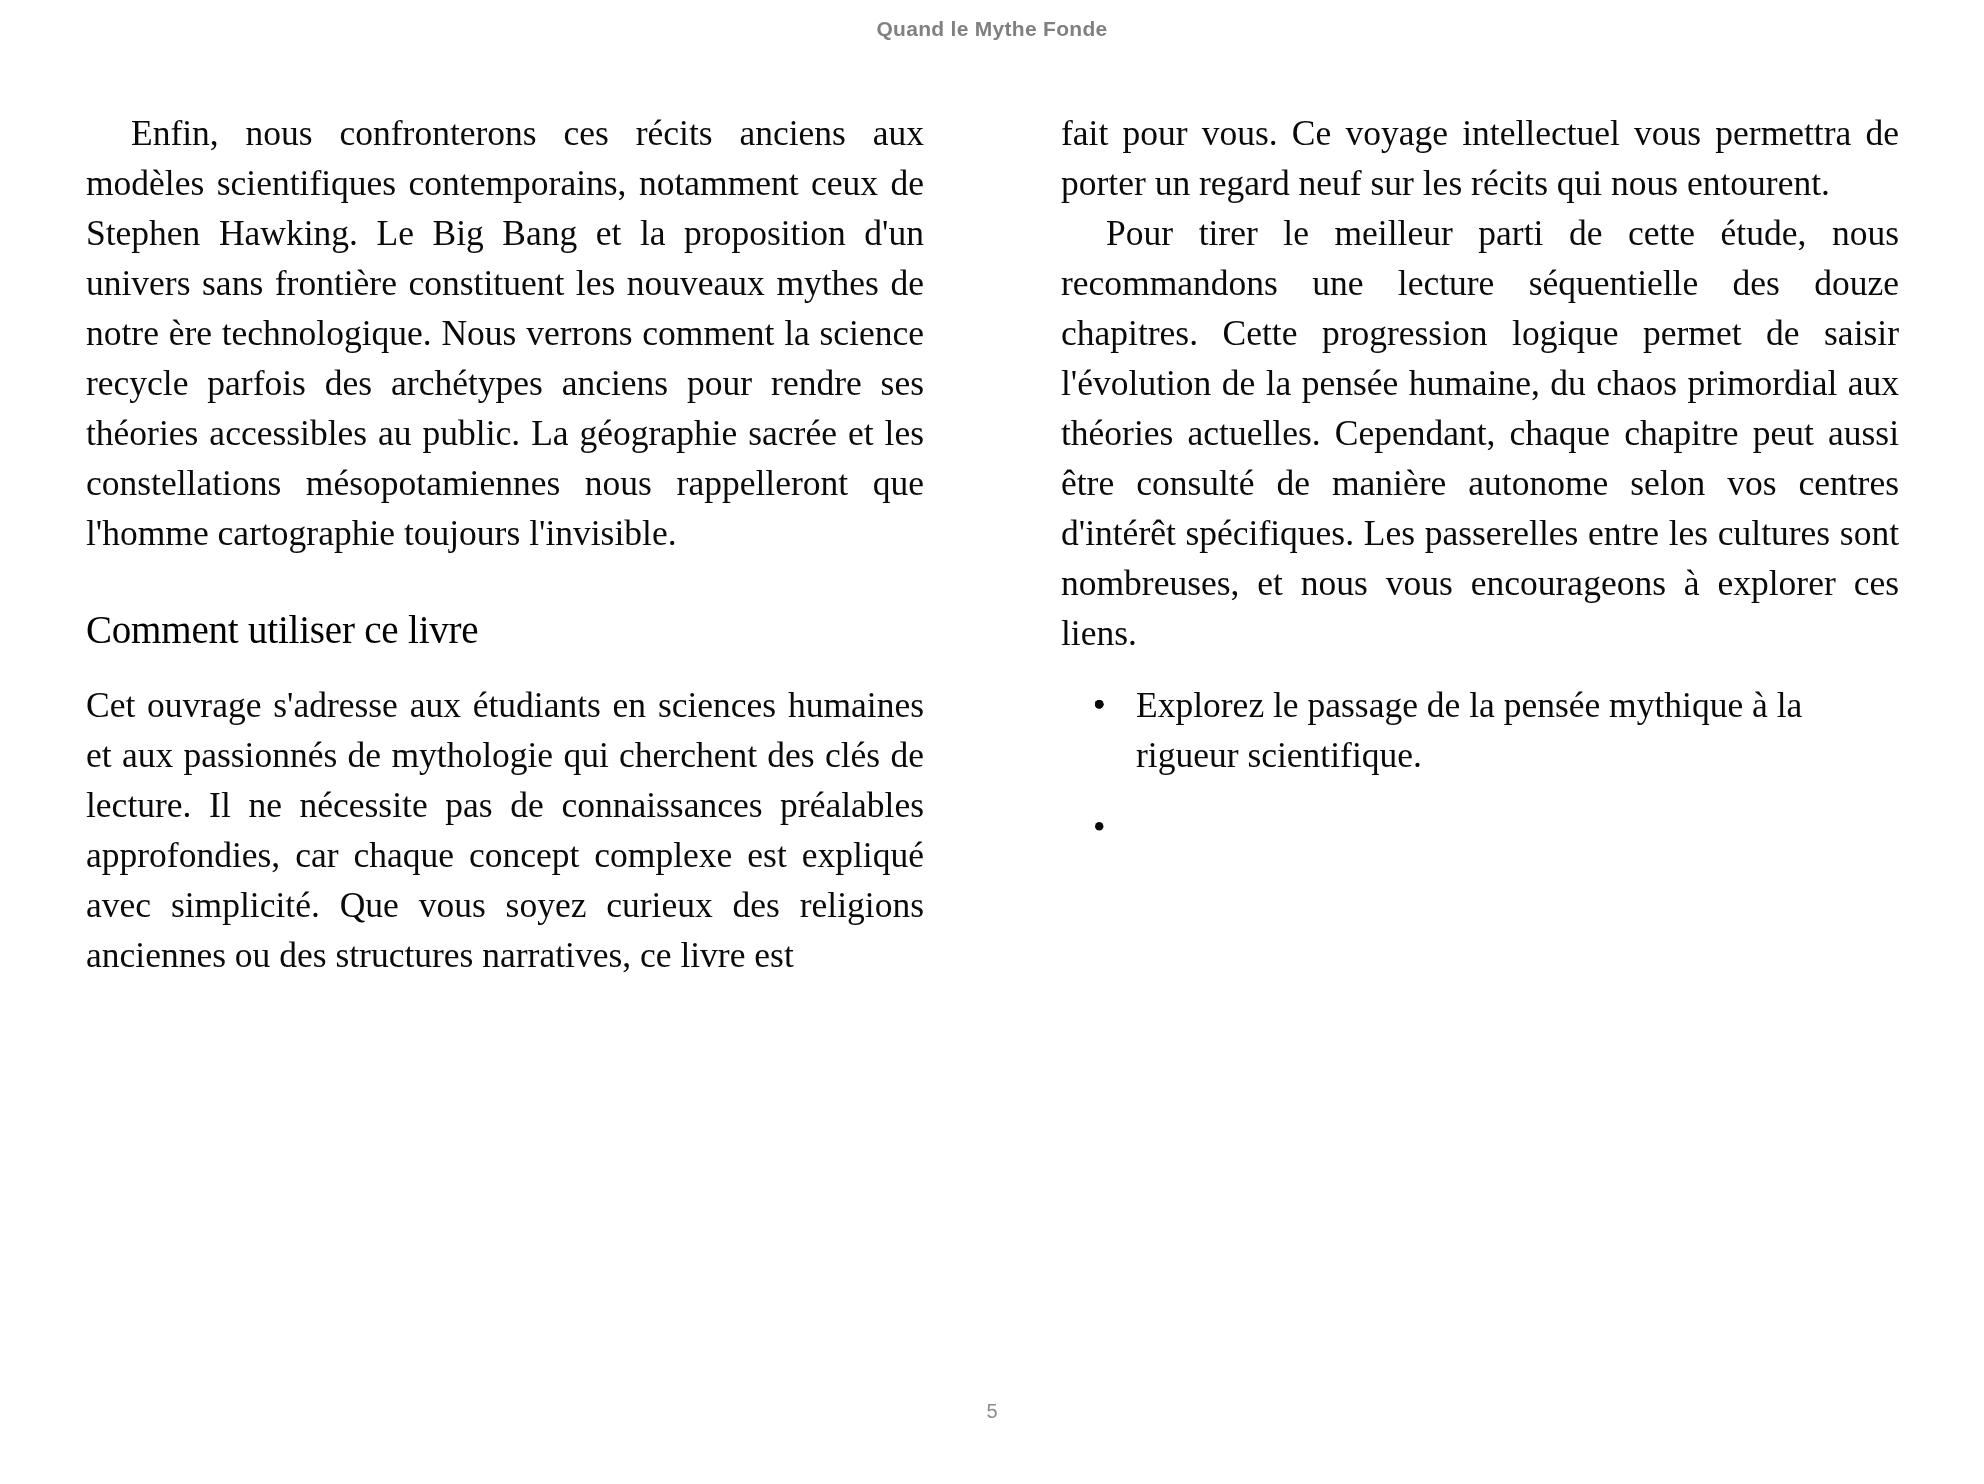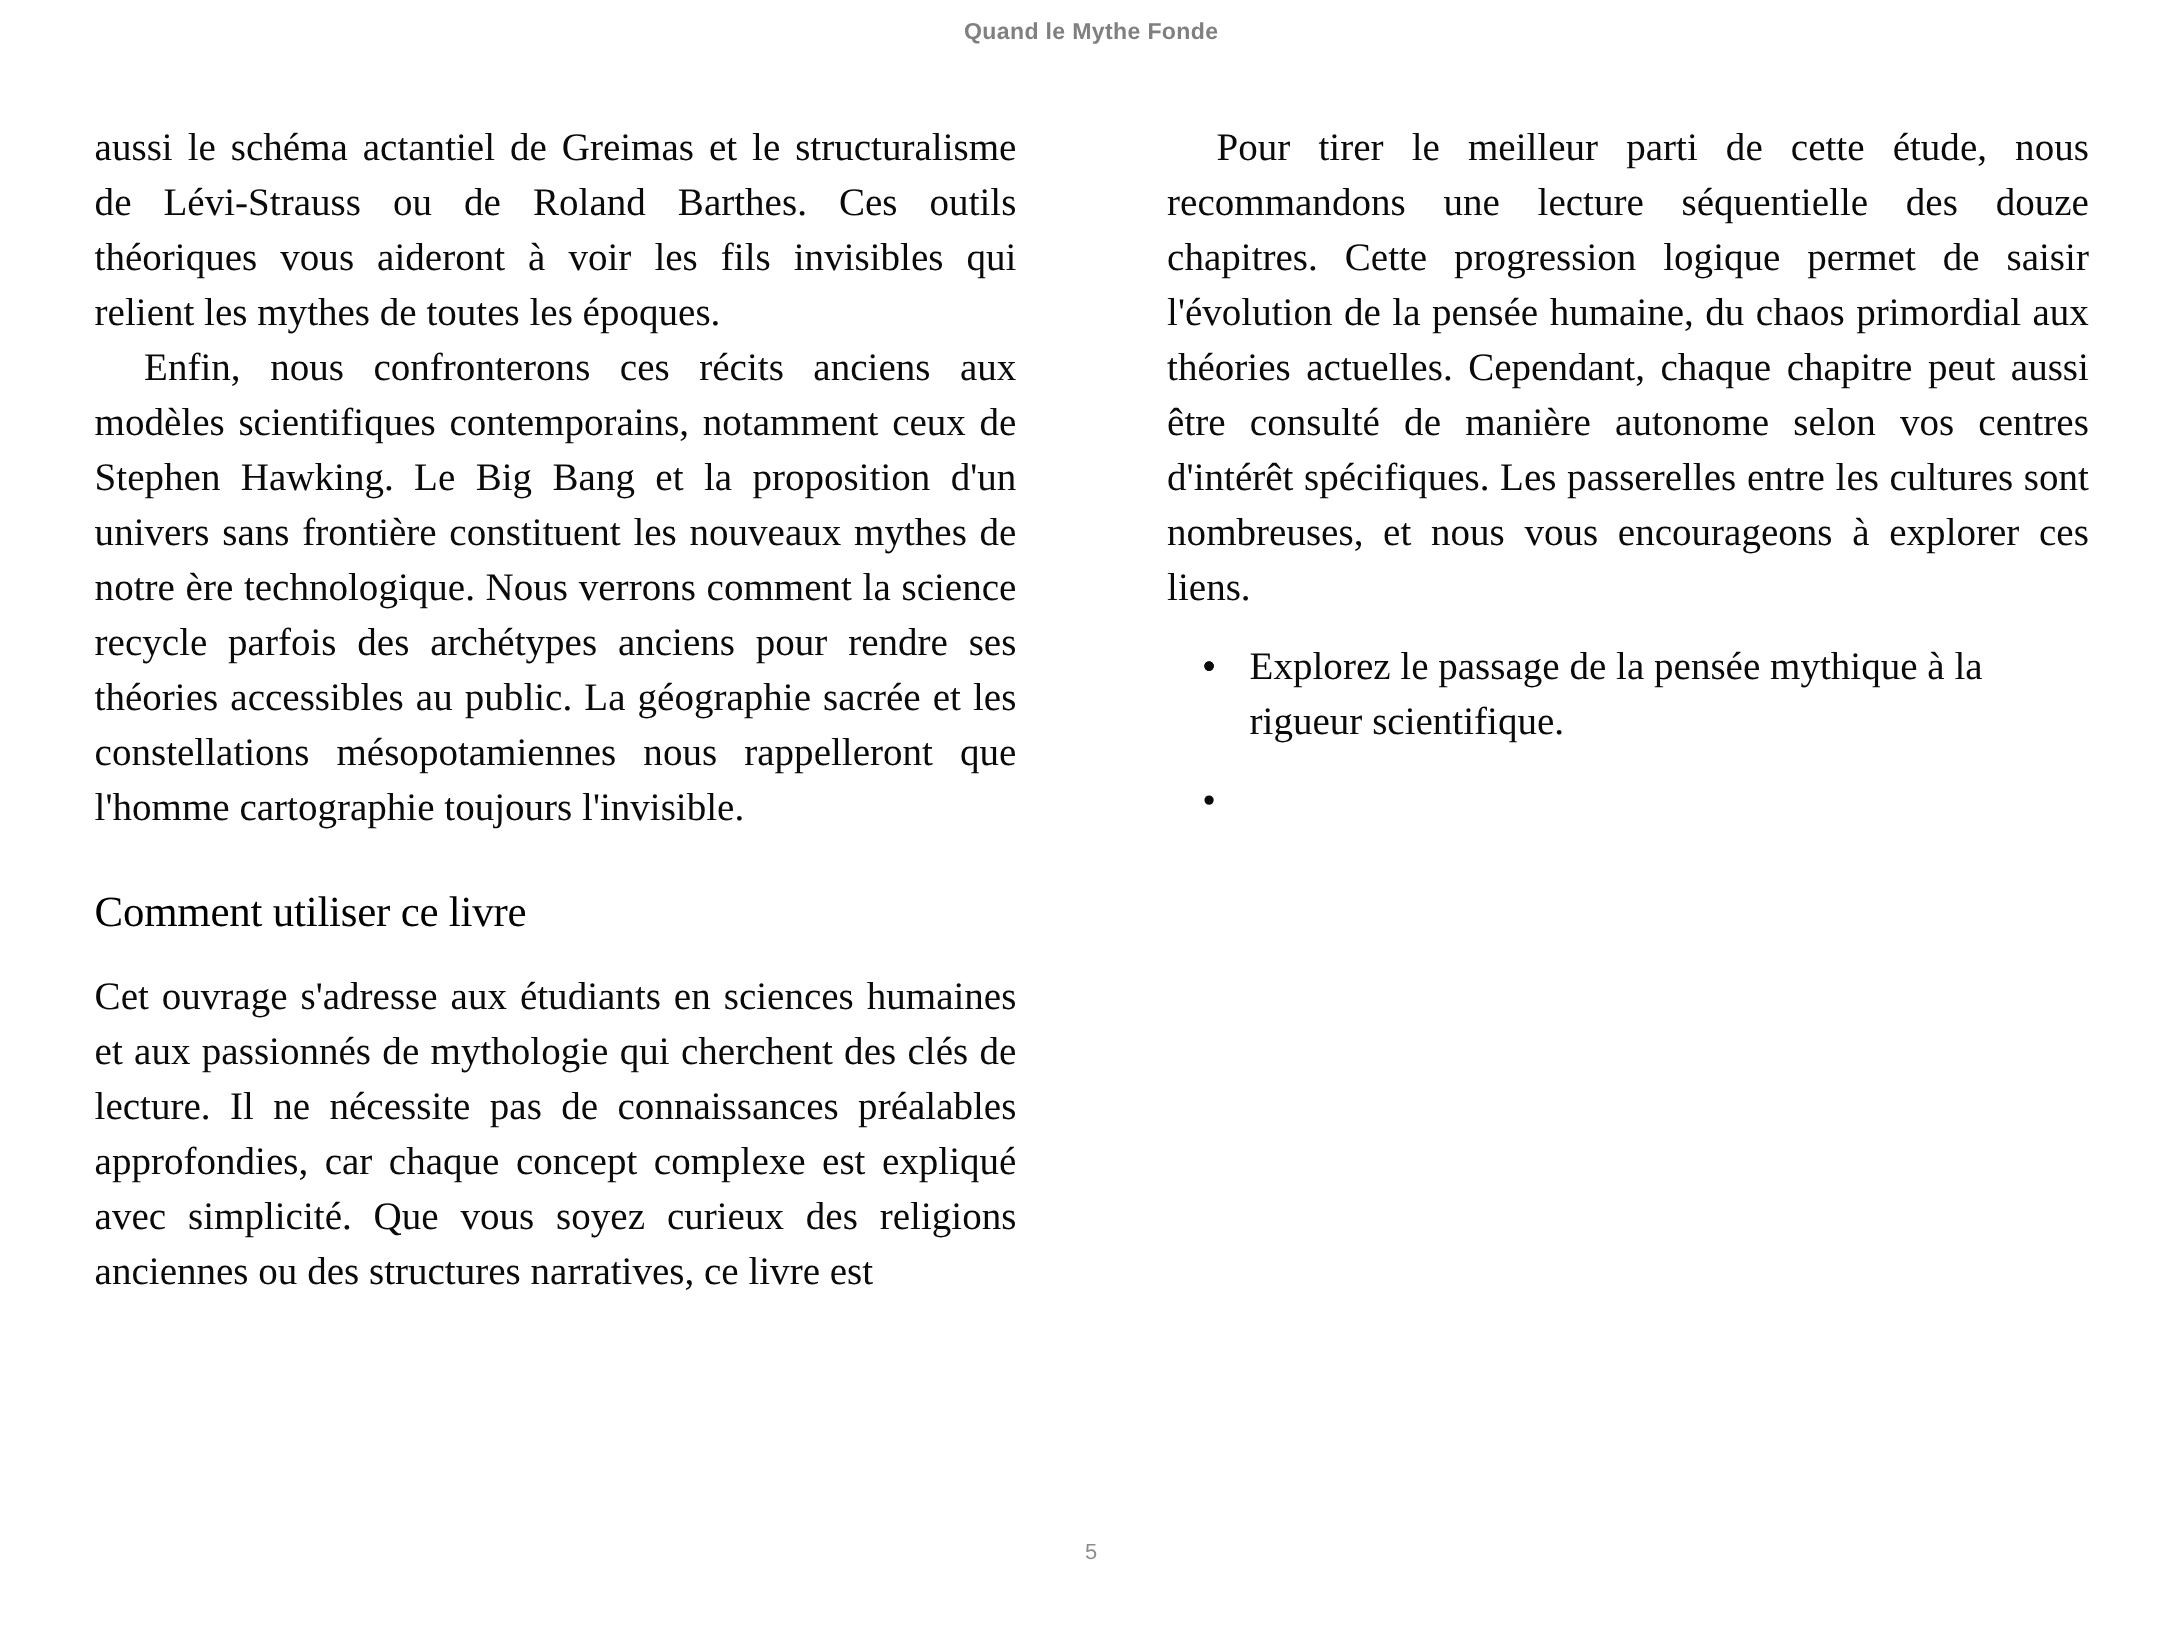--- a/index.html
+++ b/index.html
@@ -121,27 +121,27 @@
 
 <div class="page">
 
   <div class="running-header">
     <span>Quand le Mythe Fonde</span>
   </div>
 
   <div class="columns">
 
     <div class="column">
-      <p class="body-par">aussi le schéma actantiel de Greimas et le structuralisme de Lévi-Strauss ou de Roland Barthes. Ces outils théoriques vous aideront à voir les fils invisibles qui relient les mythes de toutes les époques.</p>
       <p class="body-par indented">Enfin, nous confronterons ces récits anciens aux modèles scientifiques contemporains, notamment ceux de Stephen Hawking. Le Big Bang et la proposition d'un univers sans frontière constituent les nouveaux mythes de notre ère technologique. Nous verrons comment la science recycle parfois des archétypes anciens pour rendre ses théories accessibles au public. La géographie sacrée et les constellations mésopotamiennes nous rappelleront que l'homme cartographie toujours l'invisible.</p>
       <h2 class="section-heading">Comment utiliser ce livre</h2>
       <p class="body-par">Cet ouvrage s'adresse aux étudiants en sciences humaines et aux passionnés de mythologie qui cherchent des clés de lecture. Il ne nécessite pas de connaissances préalables approfondies, car chaque concept complexe est expliqué avec simplicité. Que vous soyez curieux des religions anciennes ou des structures narratives, ce livre est</p>
     </div>
 
     <div class="column">
+      <p class="body-par">fait pour vous. Ce voyage intellectuel vous permettra de porter un regard neuf sur les récits qui nous entourent.</p>
       <p class="body-par indented">Pour tirer le meilleur parti de cette étude, nous recommandons une lecture séquentielle des douze chapitres. Cette progression logique permet de saisir l'évolution de la pensée humaine, du chaos primordial aux théories actuelles. Cependant, chaque chapitre peut aussi être consulté de manière autonome selon vos centres d'intérêt spécifiques. Les passerelles entre les cultures sont nombreuses, et nous vous encourageons à explorer ces liens.</p>
       <ul class="bullet-list">
         <li>
           <span class="bullet-marker">•</span>
         </li>
         <li>
           <span class="bullet-marker">•</span>
         </li>
         <li>
           <span class="bullet-marker">•</span>

